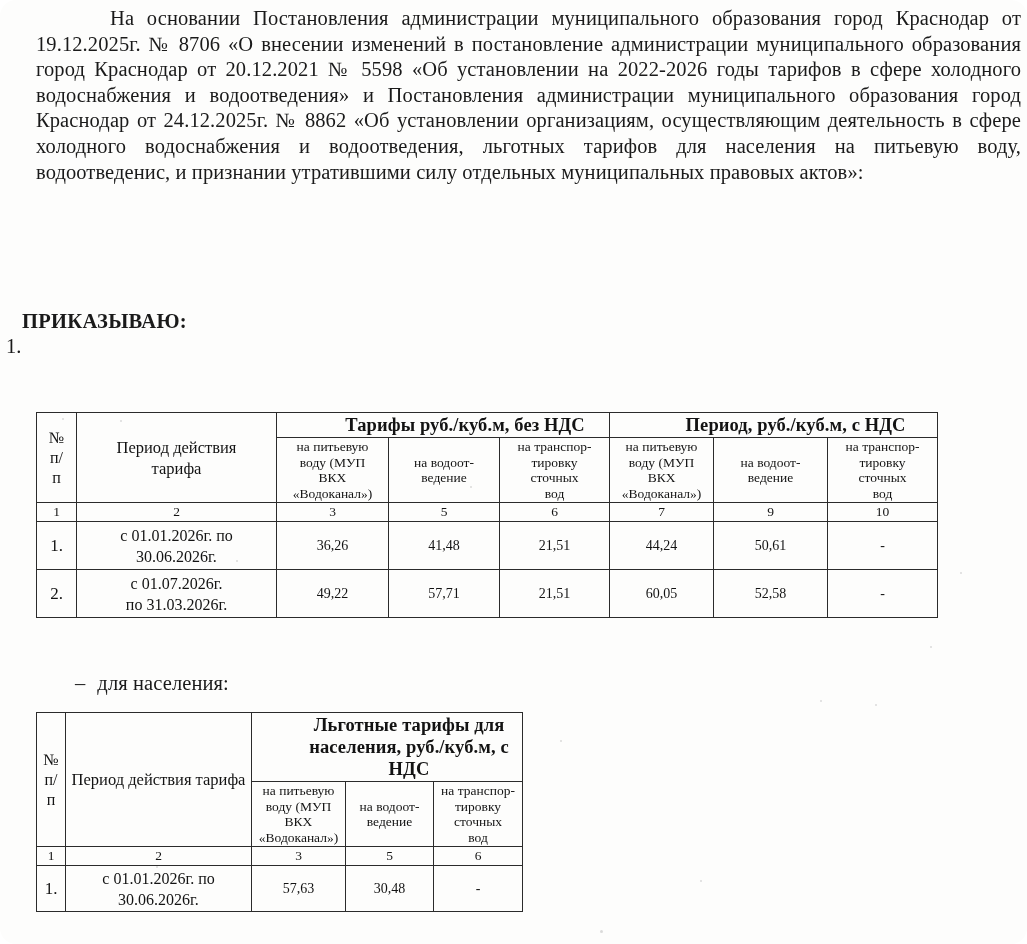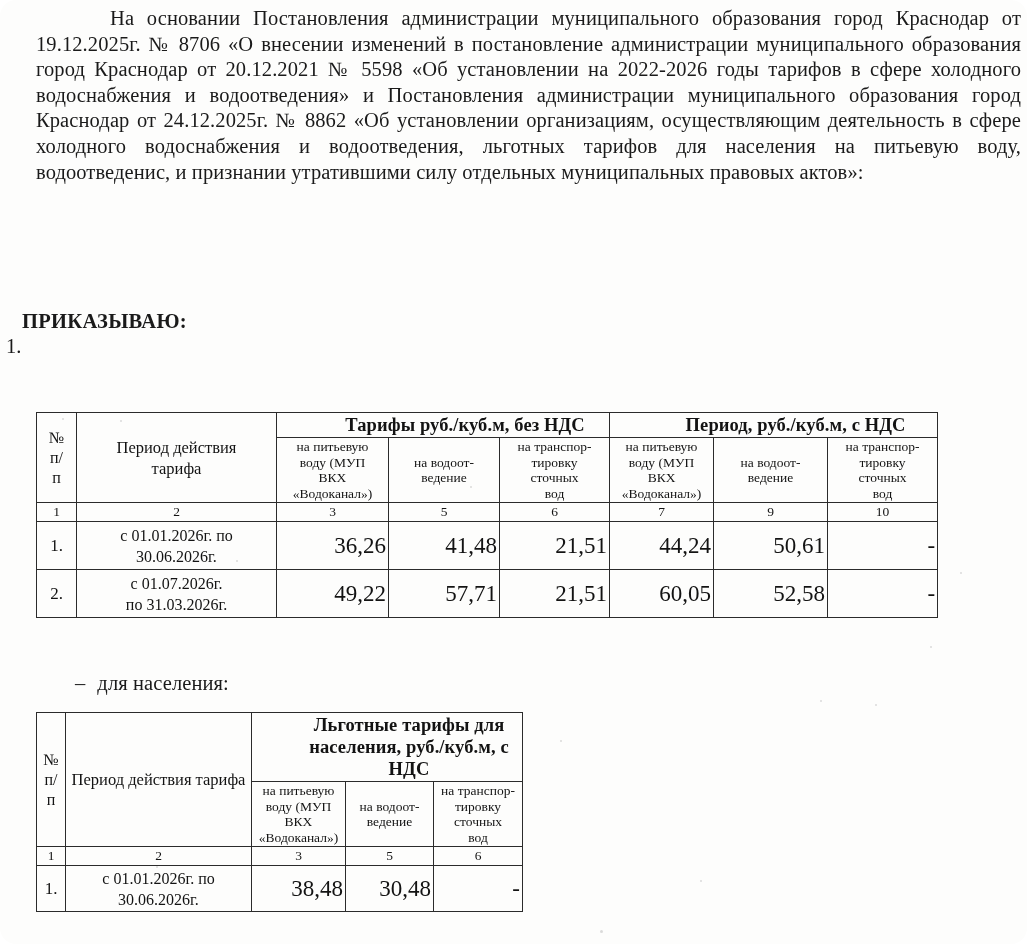--- a/index.html
+++ b/index.html
@@ -123,22 +123,21 @@
     font-size: 13.5px;
     line-height: 15.6px;
   }
   table.tariff td.numrow {
     font-size: 13.5px;
     height: 18px;
     line-height: 16px;
     padding: 0;
   }
   table.tariff td.val {
-    font-size: 23px;
-    text-align: right;
+    font-size: 14px;
   }
   table.tariff td.period {
     font-size: 16px;
     line-height: 21px;
   }
   table.tariff td.idx {
     font-size: 17px;
   }
   table.tariff th.hperiod {
     font-size: 16.5px;
@@ -338,20 +337,20 @@
         <td class="numrow">6</td>
       </tr>
     </thead>
     <tbody>
       <tr style="height:46px">
         <td class="idx">1.</td>
         <td class="period">
           <span>с 01.01.2026г. по</span><br>
           <span>30.06.2026г.</span>
         </td>
-        <td class="val">38,48</td>
+        <td class="val">57,63</td>
         <td class="val">30,48</td>
         <td class="val">-</td>
       </tr>
     </tbody>
   </table>
 
 </div>
 
 </body></html>

